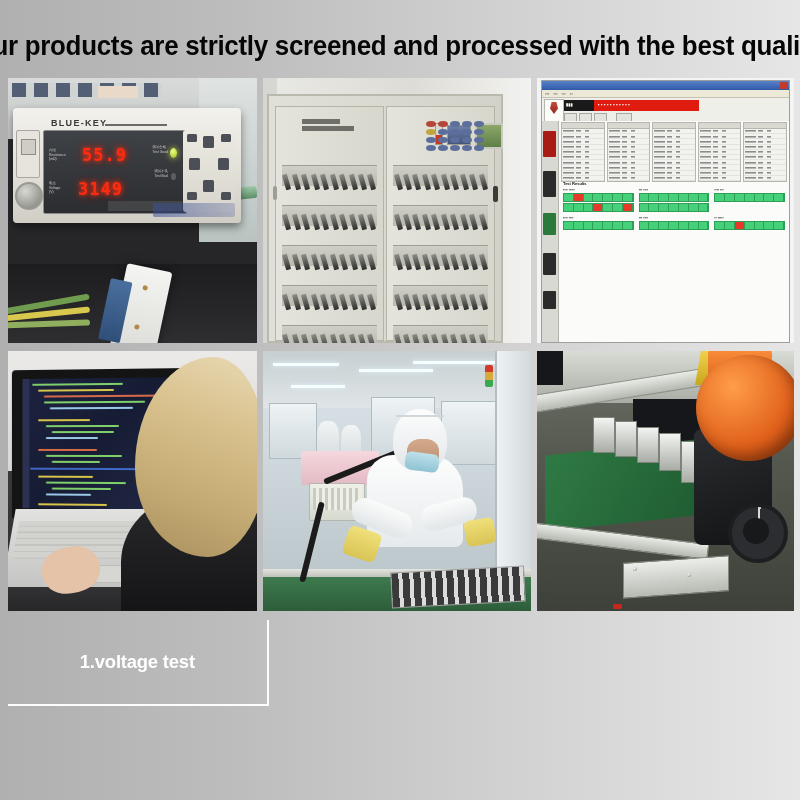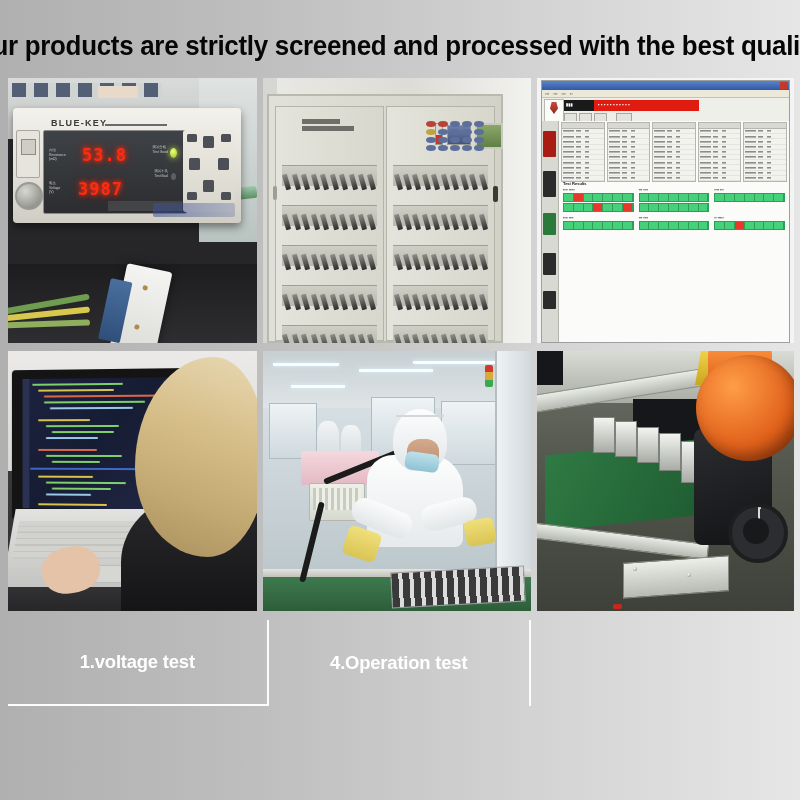--- a/index.html
+++ b/index.html
@@ -288,22 +288,22 @@
       <div class="meter">
         <div class="brand">BLUE-KEY</div>
         <div class="brandline"></div>
 
         <div class="leftport"></div>
         <div class="jack"></div>
 
         <div class="panel">
           <div class="lmark" style="left:5px;top:17px;">内阻<br>Resistance<br>(mΩ)</div>
           <div class="lmark" style="left:5px;top:50px;">电压<br>Voltage<br>(V)</div>
-          <div class="led led1">53.8</div>
-          <div class="led led2">3987</div>
+          <div class="led led1">55.9</div>
+          <div class="led led2">3149</div>
           <div class="lmark" style="right:18px;top:14px;">测试合格<br>Test Good</div>
           <div class="lmark" style="right:18px;top:38px;">测试不良<br>Test Bad</div>
           <div class="lamp"></div>
           <div class="lamp2"></div>
         </div>
 
         <div class="keypad">
           <div class="key" style="left:4px;top:4px;width:10px;height:8px;"></div>
           <div class="key" style="right:4px;top:4px;width:10px;height:8px;"></div>
           <div class="key" style="left:20px;top:6px;width:11px;height:12px;"></div>
@@ -828,18 +828,15 @@
       <div class="orange2"></div>
       <div class="orange"></div>
     </div>
 
   </div>
 
   <div class="captions">
     <div class="cap b-r b-b">
       <span class="capline">1.voltage test</span>
     </div>
-    <div class="cap b-r">
-      <span class="capline">4.Operation test</span>
-    </div>
   </div>
 
 </div>
 
 </body></html>

